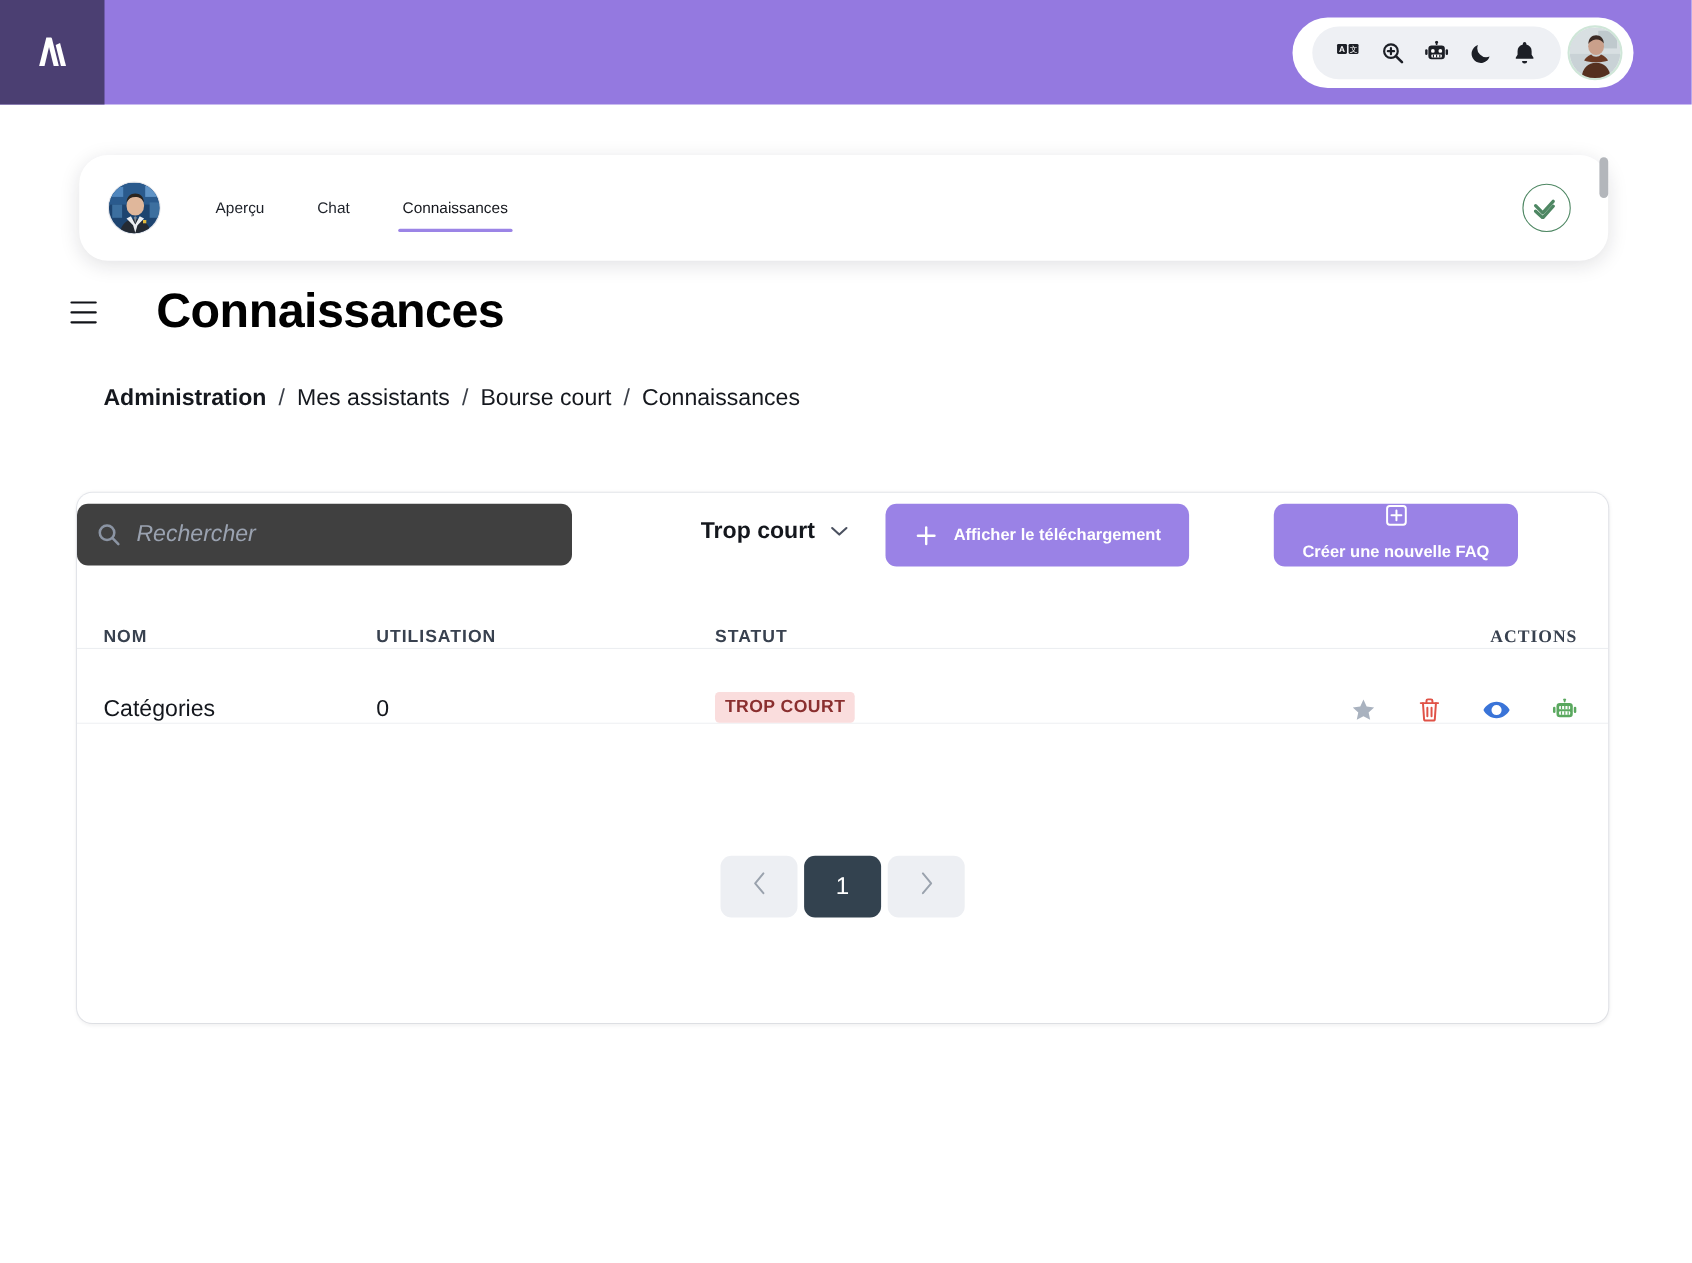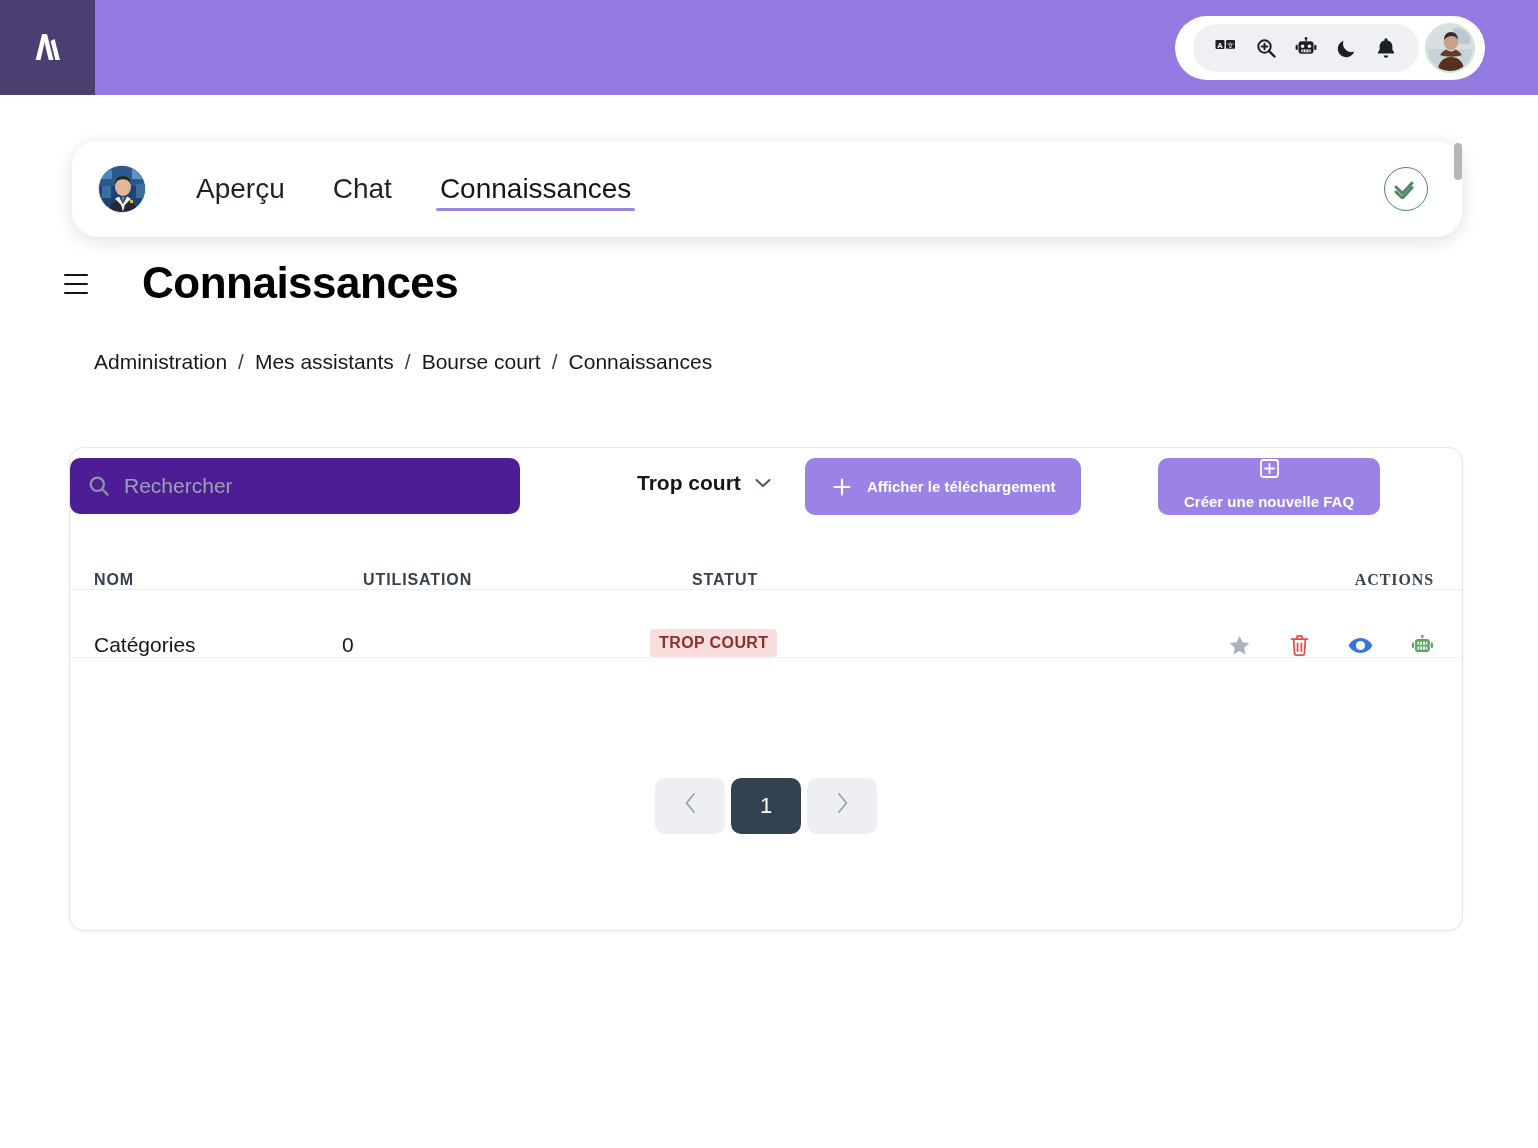--- a/index.html
+++ b/index.html
@@ -57,21 +57,21 @@
   .nav-avatar {
     width: 48px; height: 48px; border-radius: 50%;
     overflow: hidden; flex: none; margin-right: 26px;
     border: 1px solid #e2e4ea;
   }
   .nav-tabs { display: flex; align-items: center; gap: 0; flex: 1; height: 100%; }
   .nav-tab {
     position: relative; height: 100%;
     display: flex; align-items: center;
     padding: 0 24px;
-    font-size: 28px; color: #1d2129; cursor: pointer; white-space: nowrap;
+    font-size: 14px; color: #1d2129; cursor: pointer; white-space: nowrap;
   }
   .nav-tab.active { color: #14161c; }
   .nav-tab.active::after {
     content: ""; position: absolute; left: 20px; right: 20px; bottom: 26px;
     height: 3px; background: #9b84e6; border-radius: 2px;
   }
   .nav-check {
     width: 44px; height: 44px; border-radius: 50%;
     border: 1.5px solid #4e8763;
     display: flex; align-items: center; justify-content: center;
@@ -100,39 +100,40 @@
     position: absolute; left: 142px; top: 258px;
     font-size: 44px; font-weight: bold; color: #000000; letter-spacing: -0.5px;
   }
 
   .breadcrumb {
     position: absolute; left: 94px; top: 350px;
     font-size: 21px; color: #15181e;
     display: flex; align-items: center; gap: 0;
   }
   .breadcrumb .crumb { cursor: pointer; white-space: nowrap; }
-  .breadcrumb .crumb.strong { font-weight: normal; }
+  .breadcrumb .crumb.strong { font-weight: bold; }
   .breadcrumb .sep { color: #3a3f48; padding: 0 11px; }
 
   
   .main-card {
     position: absolute; left: 70px; top: 448px; width: 1392px; height: 482px;
     background: #ffffff; border-radius: 14px;
     box-shadow: 0 1px 4px rgba(20,25,40,0.08), 0 0 0 1px rgba(232,234,238,0.9);
     overflow: hidden;
   }
 
   .toolbar-row {
     position: absolute; left: 0; top: 0; width: 100%; height: 110px;
   }
   .search-box {
     position: absolute; left: 0; top: 10px; width: 450px; height: 56px;
-    background: #4c1d95; border-radius: 10px;
+    background: #404040; border-radius: 10px;
     display: flex; align-items: center; padding: 0 18px; gap: 14px;
     cursor: text;
+    font-style: italic;
   }
   .search-box .s-ico { color: #8b94a3; display: flex; flex: none; }
   .search-box .s-ph { font-size: 21px; color: #9aa2b0; }
 
   .filter-select {
     position: absolute; left: 567px; top: 23px;
     display: flex; align-items: center; gap: 14px;
     font-size: 21px; font-weight: bold; color: #14171d; cursor: pointer;
   }
   .filter-select .chev { color: #4b5160; display: flex; }
@@ -149,21 +150,21 @@
   }
   .btn .b-ico { display: flex; align-items: center; }
   .btn-upload { left: 735px; }
   .btn-faq { left: 1088px; flex-direction: column; }
 
   
   .tbl { position: absolute; left: 0; top: 110px; width: 100%; }
   .tbl-head {
     display: flex; align-items: flex-end; height: 32px;
     border-bottom: 1px solid #eceef1;
-    font-size: 16px; font-weight: bold; color: #38414f; letter-spacing: 0.9px; gap: 21px;
+    font-size: 16px; font-weight: bold; color: #38414f; letter-spacing: 0.9px;
   }
   .tbl-row {
     display: flex; align-items: flex-end; height: 68px;
     border-bottom: 1px solid #eff1f3;
     font-size: 21px; color: #14171d;
   }
   .c-nom      { width: 272px; flex: none; padding-left: 24px; }
   .c-util     { width: 308px; flex: none; }
   .c-statut   { flex: 1; }
   .c-actions  { width: 300px; flex: none; text-align: right; padding-right: 28px; font-family: Liberation Serif, serif; }

